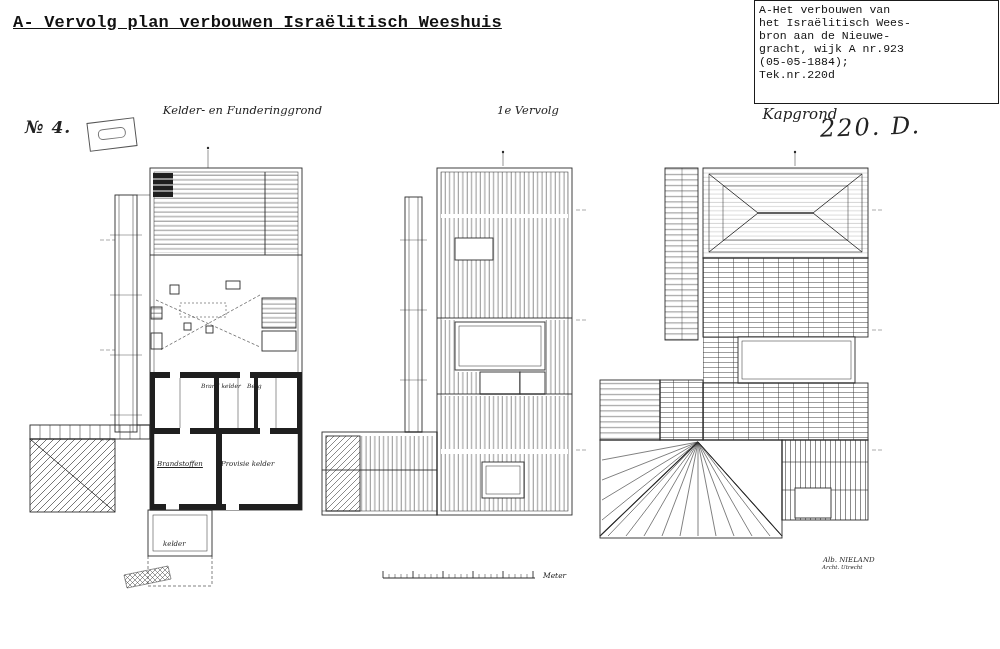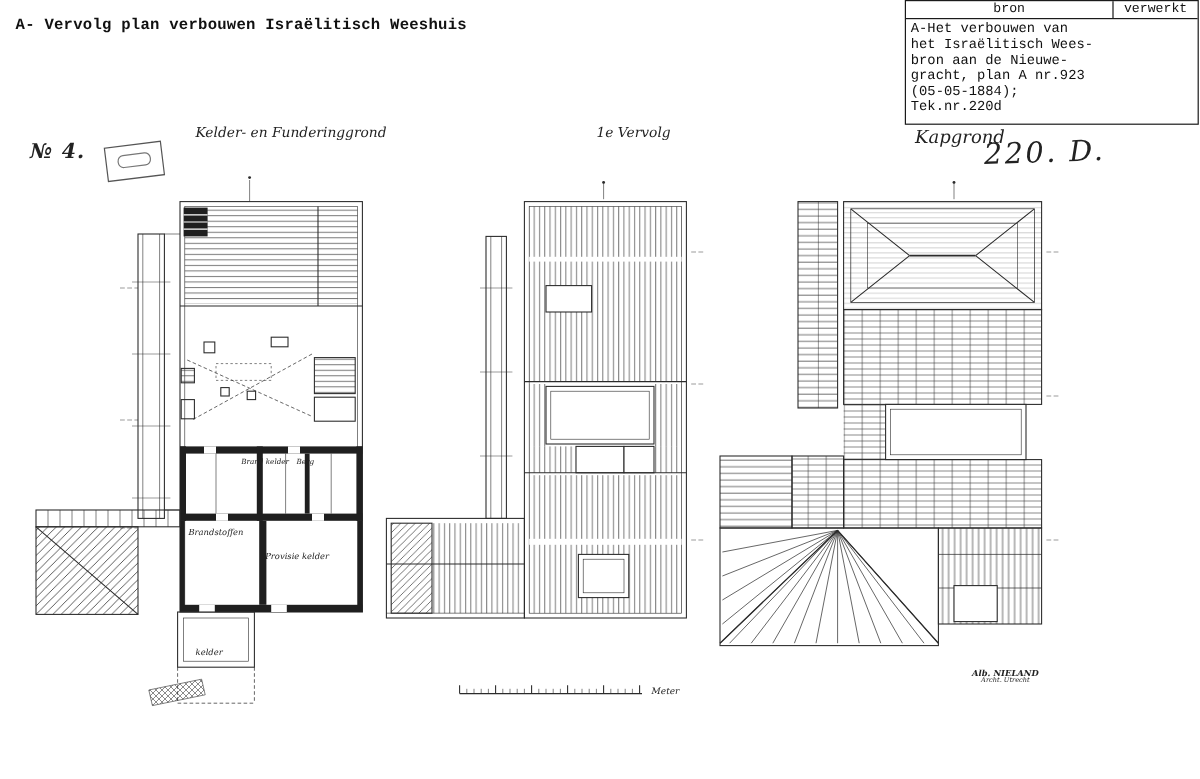--- a/index.html
+++ b/index.html
@@ -3,21 +3,21 @@
 <meta charset="utf-8">
 <style>
   html,body{margin:0;padding:0;background:#e8e8e8;}
   #canvas{position:relative;width:1000px;height:649px;background:#ffffff;overflow:hidden;
           font-family:"Liberation Sans",sans-serif;}
   .abs{position:absolute;}
   .typed{font-family:"Liberation Mono","DejaVu Sans Mono",monospace;color:#111;}
   .script{font-family:"DejaVu Serif",serif;font-style:italic;color:#222;}
 
   
-  #annotation{left:13px;top:13px;font-size:13px;font-weight:bold;letter-spacing:.2px;white-space:nowrap;}
+  #annotation{left:13px;top:13px;font-size:17px;font-weight:bold;letter-spacing:.2px;white-space:nowrap;text-decoration:underline;}
 
   
   #index-table{left:754px;top:0;width:245px;height:104px;border:1px solid #1a1a1a;box-sizing:border-box;background:#fff;}
   .it-header{display:flex;height:14px;border-bottom:1px solid #1a1a1a;}
   .it-h1{width:172px;text-align:center;font-size:11px;line-height:14px;}
   .it-h2{flex:1;border-left:1px solid #1a1a1a;text-align:center;font-size:11px;line-height:14px;}
   .it-body{display:flex;height:88px;flex-direction:column;}
   .it-b1{width:172px;box-sizing:border-box;padding:3px 0 0 4px;font-size:11.5px;line-height:12.9px;white-space:nowrap;}
   .it-b2{flex:1;border-left:1px solid #1a1a1a;position:relative;font-size:11.5px;}
   .verw-value{position:absolute;left:4px;bottom:5px;}
@@ -27,53 +27,49 @@
   #title-balklaag{left:468px;top:103px;width:120px;text-align:center;font-size:11.5px;}
   #title-kapgrond{left:758px;top:105px;width:84px;text-align:center;font-size:15px;}
   #plan-number{left:25px;top:117px;font-size:17px;font-weight:bold;letter-spacing:1px;}
   #sheet-number{left:820px;top:113px;font-size:24px;letter-spacing:2px;transform:rotate(-2deg);}
   #stamp{left:88px;top:120px;width:46px;height:27px;border:1px solid #555;transform:rotate(-7deg);}
   #stamp .inner{margin:7px auto 0;width:26px;height:9px;border:1px solid #777;border-radius:5px;}
 
   .room-label{font-size:7px;white-space:nowrap;}
   #lbl-brandkelder{left:201px;top:382px;font-size:6px;}
   #lbl-berg{left:247px;top:382px;font-size:6px;}
-  #lbl-brandstoffen{left:157px;top:440px;}
+  #lbl-brandstoffen{left:157px;top:460px;text-decoration:underline;}
   #lbl-provisie{left:221px;top:460px;}
   #lbl-kelder{left:163px;top:540px;}
 
   #scale-label{left:543px;top:571px;font-size:7.5px;}
   #signature{left:810px;top:557px;text-align:center;line-height:7px;}
-  #signature .sig1{font-size:7px;font-weight:bold;}
+  #signature .sig1{font-size:7px;font-weight:normal;margin-left:13px;}
   #signature .sig2{font-size:5.5px;}
 
   svg{display:block;}
   .svg1{left:20px;top:95px;}
   .svg2{left:320px;top:150px;}
   .svg3{left:598px;top:150px;}
   .svgScale{left:375px;top:566px;}
 </style>
 </head>
 <body>
 
 <div id="canvas">
 
   <div id="annotation" class="abs typed">A- Vervolg plan verbouwen Israëlitisch Weeshuis</div>
 
   <div id="index-table" class="abs">
-    <div class="it-header">
-      <div class="it-h1 typed">bron</div>
-      <div class="it-h2 typed">verwerkt</div>
-    </div>
     <div class="it-body">
       <div class="it-b1 typed">
         <div>A-Het verbouwen van</div>
         <div>het Israëlitisch Wees-</div>
         <div>bron aan de Nieuwe-</div>
-        <div>gracht, plan A nr.923</div>
+        <div>gracht, wijk A nr.923</div>
         <div>(05-05-1884);</div>
         <div>Tek.nr.220d</div>
       </div>
     </div>
   </div>
 
   <div id="plan-number" class="abs script">№ 4.</div>
   <div id="stamp" class="abs">
       <div class="inner"></div>
     </div>

